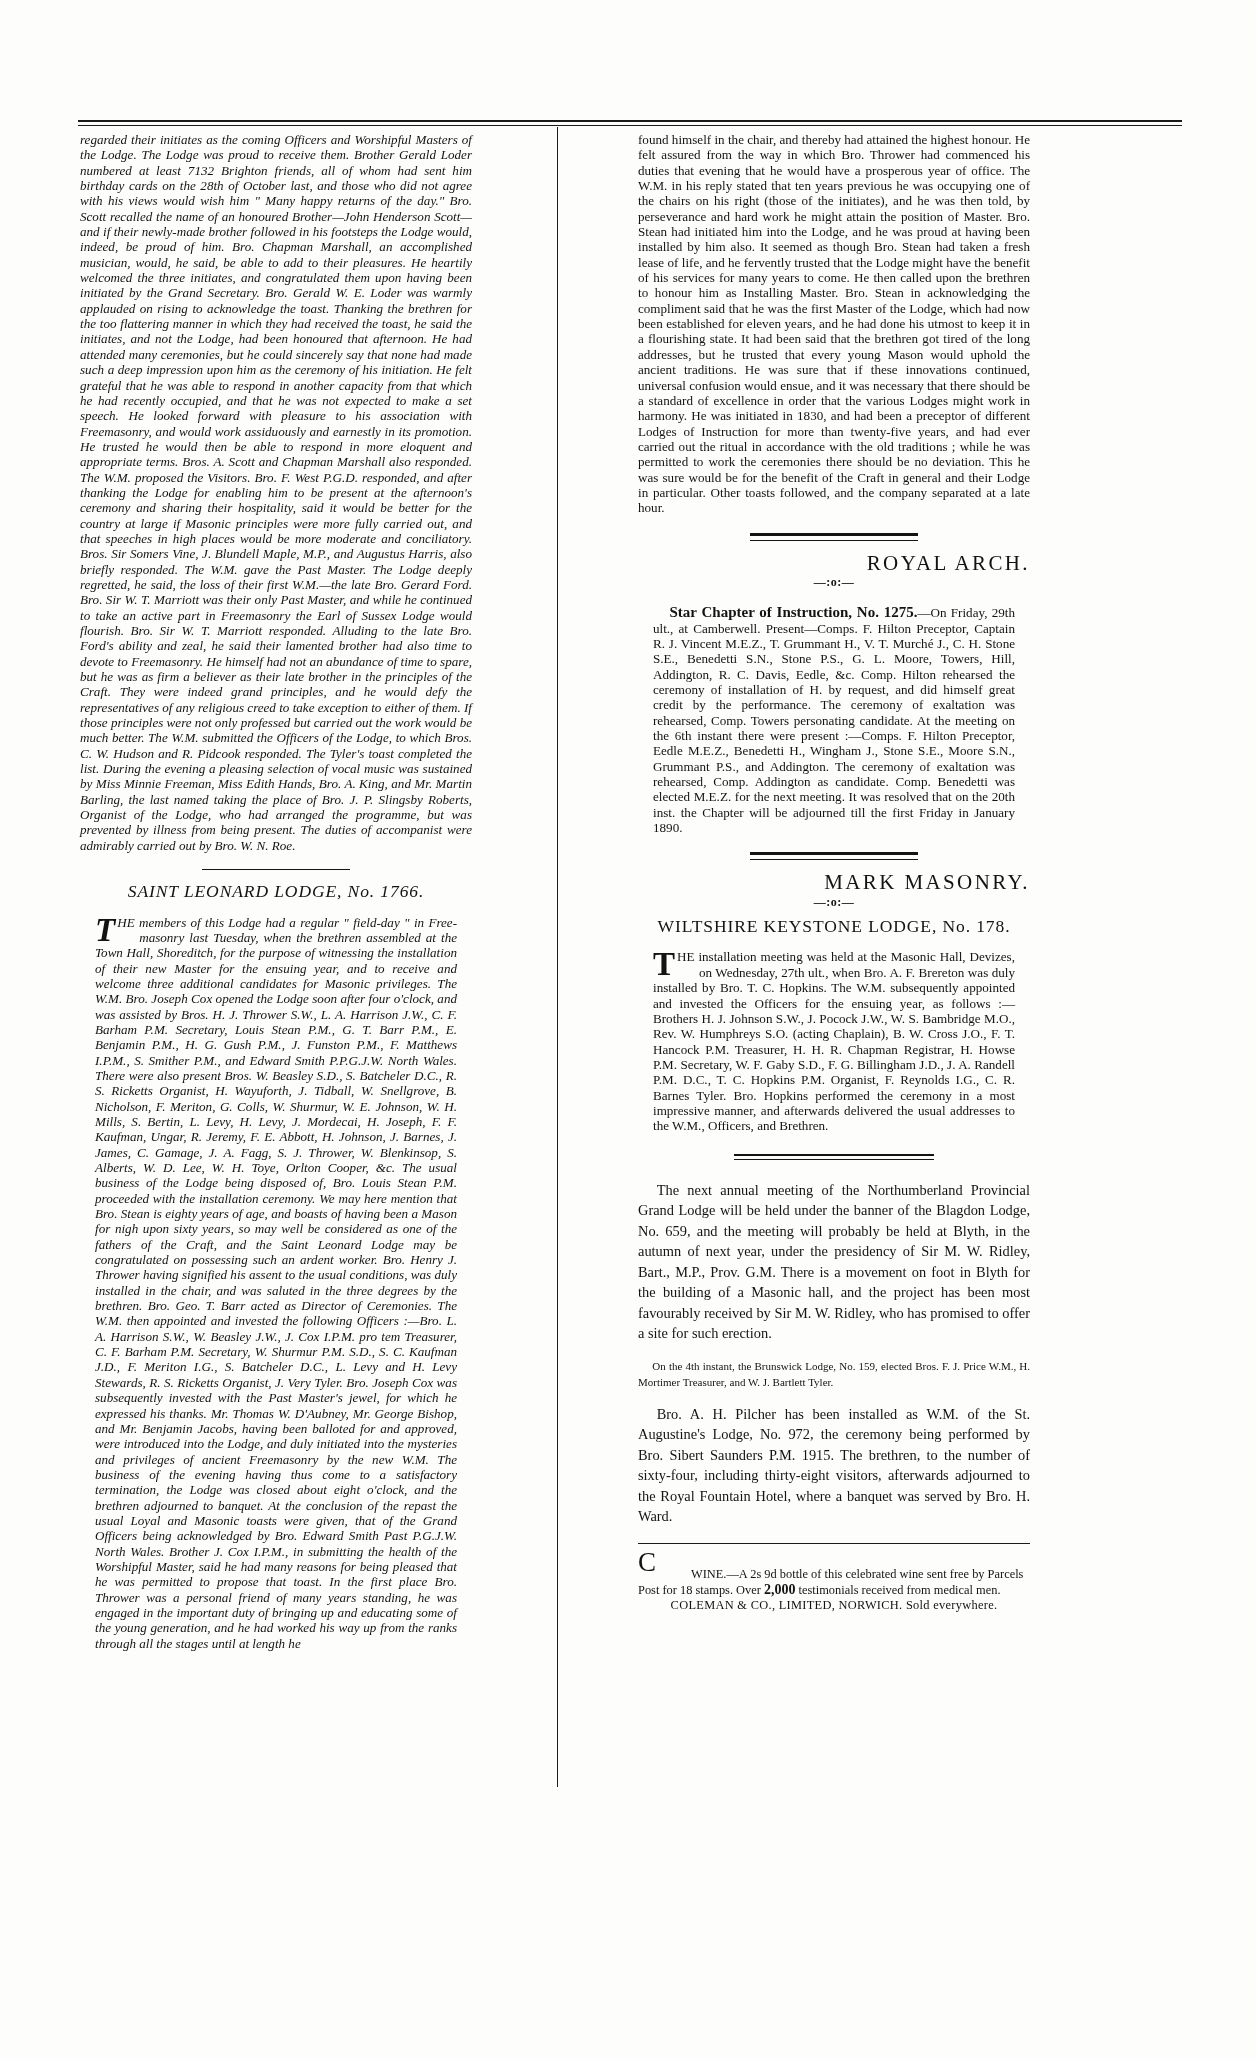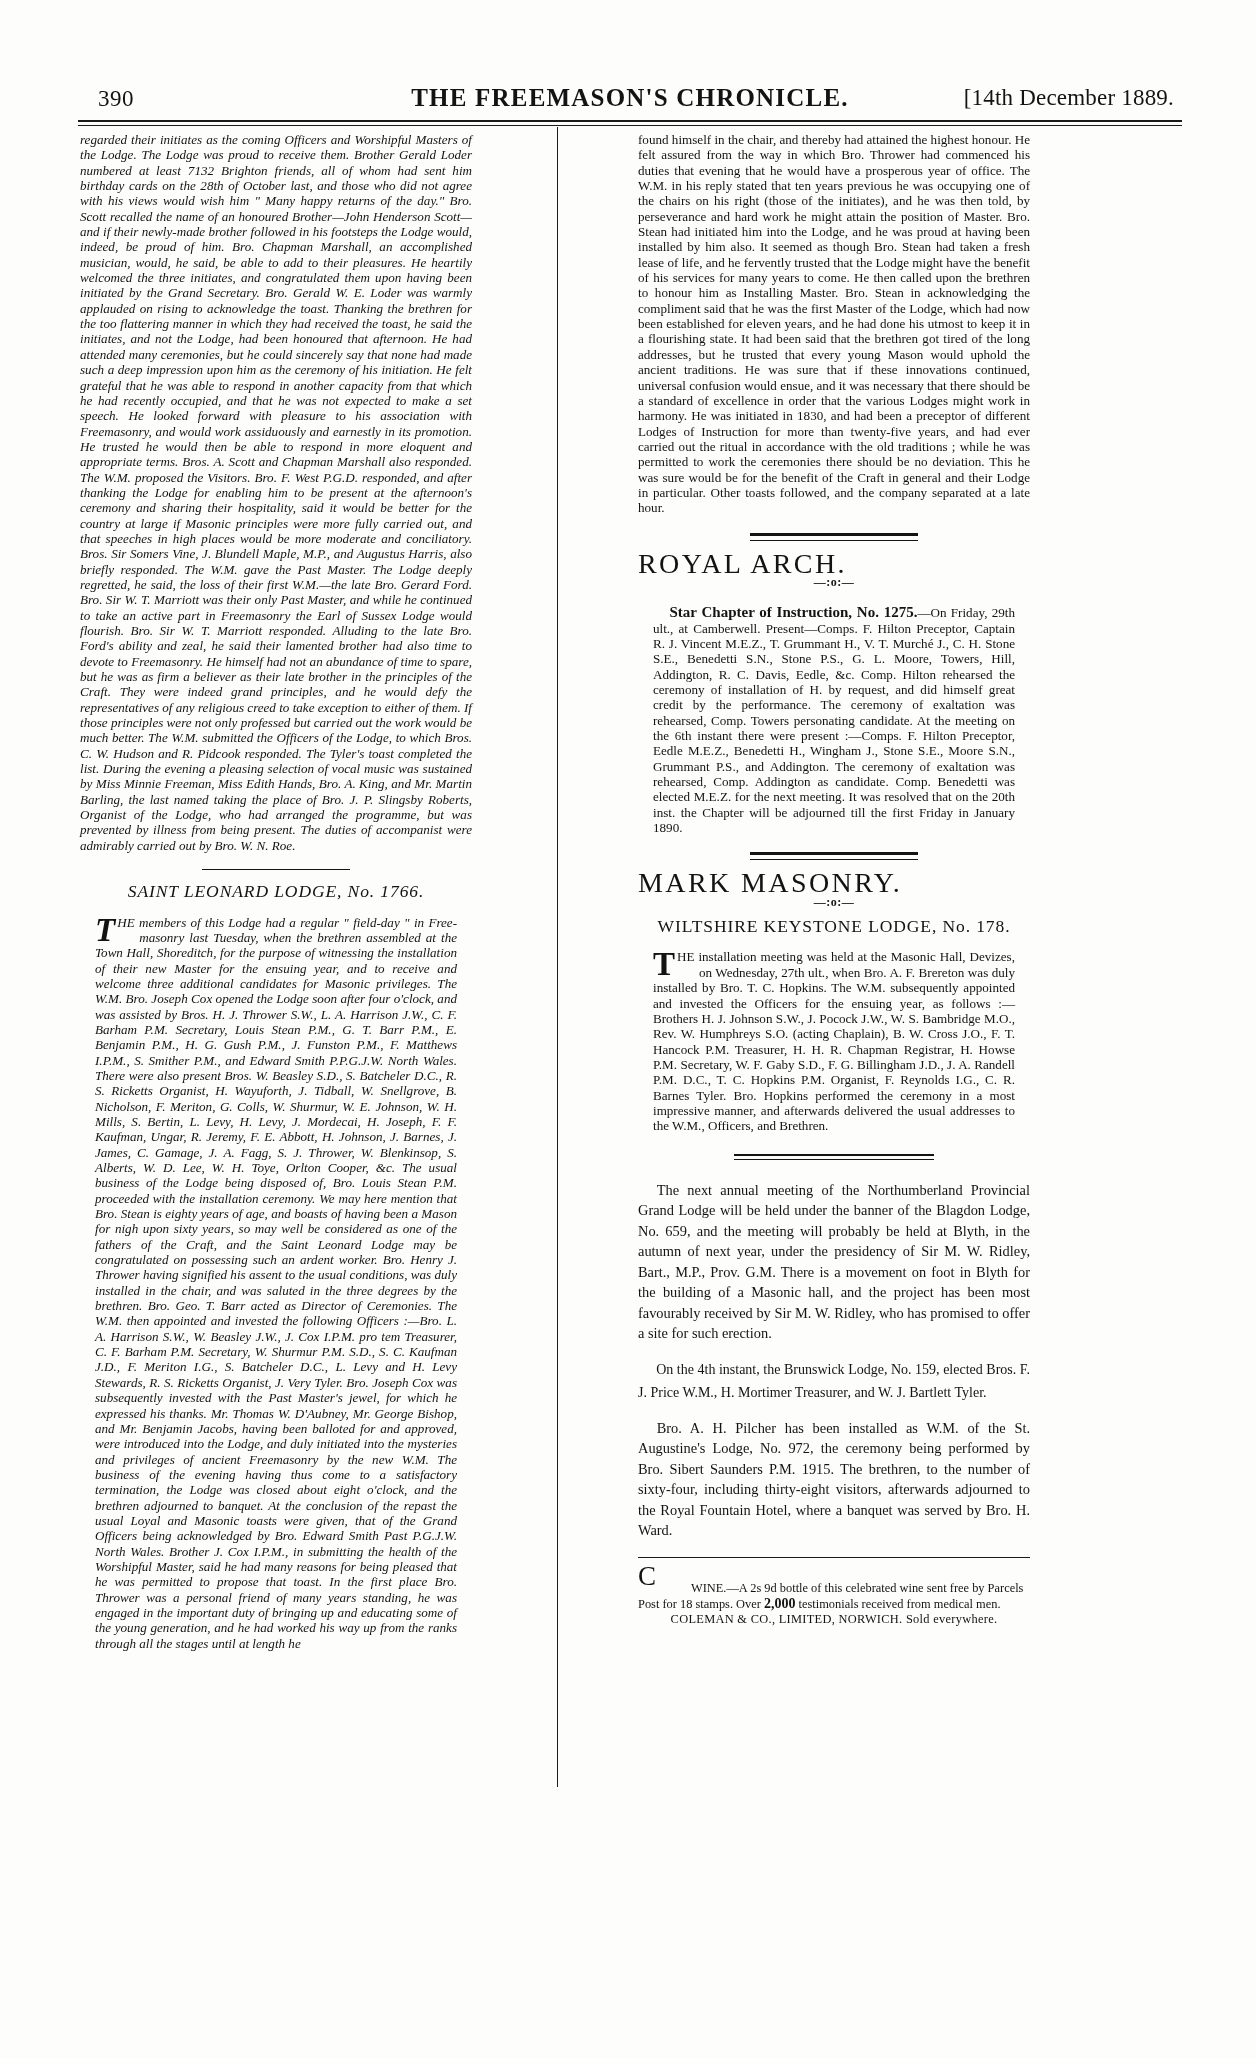--- a/index.html
+++ b/index.html
@@ -118,22 +118,22 @@
   .sec-rule.thin {
     width: 200px;
     height: 3px;
     border-top: 2px solid #141414;
     border-bottom: 1px solid #141414;
     margin: 20px auto 20px auto;
   }
 
   h2.dept {
     margin: 0 0 4px 0;
-    text-align: left;
-    font-size: 28px;
+    text-align: right;
+    font-size: 21px;
     font-weight: 400;
     letter-spacing: 2.4px;
     font-family: "Liberation Serif", serif;
   }
   .colon-rule {
     text-align: center;
     font-size: 12px;
     letter-spacing: 0.5px;
     margin: 0 0 9px 0;
     font-weight: 700;
@@ -183,25 +183,20 @@
   }
   .ad .ad-l1 { letter-spacing: 1.2px; font-size: 14.6px; }
   .ad .big { font-weight: 700; font-size: 14px; }
   .ad .ad-l3 { text-align: center; display: block; letter-spacing: 0.3px; }
 </style>
 </head>
 <body>
 
 <div class="page">
 
-  <div class="running-head">
-    <span class="folio">390</span>
-    <span class="head-title">THE FREEMASON'S CHRONICLE.</span>
-    <span class="head-date">[14th December 1889.</span>
-  </div>
   <div class="rule-top"></div>
 
   <div class="col-divider"></div>
 
   <div class="col col-left">
 
     <p class="body">regarded their initiates as the coming Officers and Worshipful Masters of the Lodge. The Lodge was proud to receive them. Brother Gerald Loder numbered at least 7132 Brighton friends, all of whom had sent him birthday cards on the 28th of October last, and those who did not agree with his views would wish him " Many happy returns of the day." Bro. Scott recalled the name of an honoured Brother—John Henderson Scott—and if their newly-made brother followed in his footsteps the Lodge would, indeed, be proud of him. Bro. Chapman Marshall, an accomplished musician, would, he said, be able to add to their pleasures. He heartily welcomed the three initiates, and congratulated them upon having been initiated by the Grand Secretary. Bro. Gerald W. E. Loder was warmly applauded on rising to acknowledge the toast. Thanking the brethren for the too flattering manner in which they had received the toast, he said the initiates, and not the Lodge, had been honoured that afternoon. He had attended many ceremonies, but he could sincerely say that none had made such a deep impression upon him as the ceremony of his initiation. He felt grateful that he was able to respond in another capacity from that which he had recently occupied, and that he was not expected to make a set speech. He looked forward with pleasure to his association with Freemasonry, and would work assiduously and earnestly in its promotion. He trusted he would then be able to respond in more eloquent and appropriate terms. Bros. A. Scott and Chapman Marshall also responded. The W.M. proposed the Visitors. Bro. F. West P.G.D. responded, and after thanking the Lodge for enabling him to be present at the afternoon's ceremony and sharing their hospitality, said it would be better for the country at large if Masonic principles were more fully carried out, and that speeches in high places would be more moderate and conciliatory. Bros. Sir Somers Vine, J. Blundell Maple, M.P., and Augustus Harris, also briefly responded. The W.M. gave the Past Master. The Lodge deeply regretted, he said, the loss of their first W.M.—the late Bro. Gerard Ford. Bro. Sir W. T. Marriott was their only Past Master, and while he continued to take an active part in Freemasonry the Earl of Sussex Lodge would flourish. Bro. Sir W. T. Marriott responded. Alluding to the late Bro. Ford's ability and zeal, he said their lamented brother had also time to devote to Freemasonry. He himself had not an abundance of time to spare, but he was as firm a believer as their late brother in the principles of the Craft. They were indeed grand principles, and he would defy the representatives of any religious creed to take exception to either of them. If those principles were not only professed but carried out the work would be much better. The W.M. submitted the Officers of the Lodge, to which Bros. C. W. Hudson and R. Pidcook responded. The Tyler's toast completed the list. During the evening a pleasing selection of vocal music was sustained by Miss Minnie Freeman, Miss Edith Hands, Bro. A. King, and Mr. Martin Barling, the last named taking the place of Bro. J. P. Slingsby Roberts, Organist of the Lodge, who had arranged the programme, but was prevented by illness from being present. The duties of accompanist were admirably carried out by Bro. W. N. Roe.</p>
 
     <div class="sec-rule short"></div>
 
@@ -234,21 +229,21 @@
 
     <p class="dropcap-para">
       <span class="dc">T</span><span>HE installation meeting was held at the Masonic Hall, Devizes,</span>
       <span class="dc-indent"></span><span>on Wednesday, 27th ult., when Bro. A. F. Brereton was duly</span>
       <span>installed by Bro. T. C. Hopkins. The W.M. subsequently appointed and invested the Officers for the ensuing year, as follows :—Brothers H. J. Johnson S.W., J. Pocock J.W., W. S. Bambridge M.O., Rev. W. Humphreys S.O. (acting Chaplain), B. W. Cross J.O., F. T. Hancock P.M. Treasurer, H. H. R. Chapman Registrar, H. Howse P.M. Secretary, W. F. Gaby S.D., F. G. Billingham J.D., J. A. Randell P.M. D.C., T. C. Hopkins P.M. Organist, F. Reynolds I.G., C. R. Barnes Tyler. Bro. Hopkins performed the ceremony in a most impressive manner, and afterwards delivered the usual addresses to the W.M., Officers, and Brethren.</span>
     </p>
 
     <div class="sec-rule thin"></div>
 
     <p class="body indent" style="font-size:14.4px;line-height:20.5px;">The next annual meeting of the Northumberland Provincial Grand Lodge will be held under the banner of the Blagdon Lodge, No. 659, and the meeting will probably be held at Blyth, in the autumn of next year, under the presidency of Sir M. W. Ridley, Bart., M.P., Prov. G.M. There is a movement on foot in Blyth for the building of a Masonic hall, and the project has been most favourably received by Sir M. W. Ridley, who has promised to offer a site for such erection.</p>
-    <p class="body indent gap" style="font-size:14px;line-height:23px;margin-top:14px;">On the 4th instant, the Brunswick Lodge, No. 159, elected Bros. F. J. Price W.M., H. Mortimer Treasurer, and W. J. Bartlett Tyler.</p>
+    <p class="body indent gap" style="font-size:11px;line-height:16px;margin-top:14px;">On the 4th instant, the Brunswick Lodge, No. 159, elected Bros. F. J. Price W.M., H. Mortimer Treasurer, and W. J. Bartlett Tyler.</p>
     <p class="body indent gap" style="font-size:14.4px;line-height:20.5px;margin-top:14px;">Bro. A. H. Pilcher has been installed as W.M. of the St. Augustine's Lodge, No. 972, the ceremony being performed by Bro. Sibert Saunders P.M. 1915. The brethren, to the number of sixty-four, including thirty-eight visitors, afterwards adjourned to the Royal Fountain Hotel, where a banquet was served by Bro. H. Ward.</p>
 
     <div class="ad-rule"></div>
     <div class="ad">
       <span class="ad-dc">C</span><br>
       <span style="display:inline-block;width:34px;"></span><span>WINE.—A 2s 9d bottle of this celebrated wine sent free by Parcels</span><br>
       <span>Post for 18 stamps.   Over </span><span class="big">2,000</span><span> testimonials received from medical men.</span><br>
       <span class="ad-l3">COLEMAN &amp; CO., LIMITED, NORWICH.   Sold everywhere.</span>
     </div>
 

